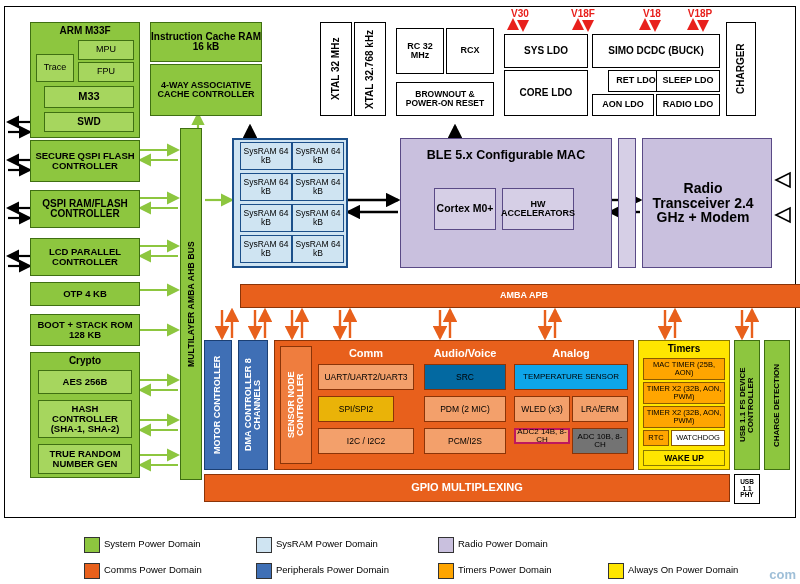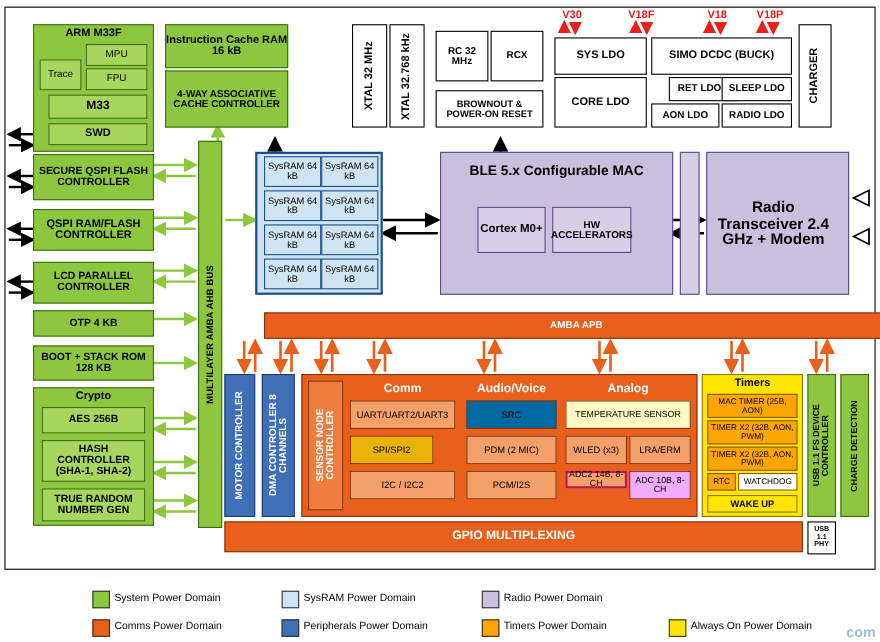--- a/index.html
+++ b/index.html
@@ -208,25 +208,25 @@
   <div class="bx yellow2" style="left:318px;top:364px;width:96px;height:26px;font-size:8.5px;background:#f3a06b;border:1px solid #8a3408;color:#000;">UART/UART2/UART3</div>
   <div class="bx" style="left:318px;top:396px;width:76px;height:26px;font-size:8.5px;background:#eab308;border:1px solid #8a3408;color:#000;">SPI/SPI2</div>
   <div class="bx" style="left:318px;top:428px;width:96px;height:26px;font-size:8.5px;background:#f3a06b;border:1px solid #8a3408;color:#000;">I2C / I2C2</div>
 
   <div class="lbl b" style="left:424px;top:346px;width:82px;height:16px;font-size:11px;color:#fff;">Audio/Voice</div>
   <div class="bx" style="left:424px;top:364px;width:82px;height:26px;font-size:8.5px;background:#0369a1;border:1px solid #8a3408;color:#000;">SRC</div>
   <div class="bx" style="left:424px;top:396px;width:82px;height:26px;font-size:8.5px;background:#f3a06b;border:1px solid #8a3408;color:#000;">PDM (2 MIC)</div>
   <div class="bx" style="left:424px;top:428px;width:82px;height:26px;font-size:8.5px;background:#f3a06b;border:1px solid #8a3408;color:#000;">PCM/I2S</div>
 
   <div class="lbl b" style="left:514px;top:346px;width:114px;height:16px;font-size:11px;color:#fff;">Analog</div>
-  <div class="bx" style="left:514px;top:364px;width:114px;height:26px;font-size:8px;background:#fef9c3;border:1px solid #8a3408;color:#000;">TEMPERATURE SENSOR</div>
+  <div class="bx" style="left:514px;top:364px;width:114px;height:26px;font-size:8px;background:#0ea5e9;border:1px solid #8a3408;color:#000;">TEMPERATURE SENSOR</div>
   <div class="bx" style="left:514px;top:396px;width:56px;height:26px;font-size:8.5px;background:#f3a06b;border:1px solid #8a3408;color:#000;">WLED (x3)</div>
   <div class="bx" style="left:572px;top:396px;width:56px;height:26px;font-size:8.5px;background:#f3a06b;border:1px solid #8a3408;color:#000;">LRA/ERM</div>
   <div class="bx" style="left:514px;top:428px;width:56px;height:16px;font-size:8px;background:#f3a06b;border:2px solid #be185d;color:#000;">ADC2 14B, 8-CH</div>
-  <div class="bx" style="left:572px;top:428px;width:56px;height:26px;font-size:8px;background:#f0abfc;border:1px solid #8a3408;color:#000;">ADC 10B, 8-CH</div>
+  <div class="bx" style="left:572px;top:428px;width:56px;height:26px;font-size:8px;background:#737373;border:1px solid #8a3408;color:#000;">ADC 10B, 8-CH</div>
 
   <div class="bx yellow" style="left:638px;top:340px;width:92px;height:130px;"></div>
   <div class="lbl b" style="left:640px;top:342px;width:88px;height:14px;font-size:10px;">Timers</div>
   <div class="bx" style="left:643px;top:358px;width:82px;height:22px;font-size:7.5px;background:#ffa500;border:1px solid #8a5a00;color:#000;">MAC TIMER (25B, AON)</div>
   <div class="bx" style="left:643px;top:382px;width:82px;height:22px;font-size:7.5px;background:#ffa500;border:1px solid #8a5a00;color:#000;">TIMER X2 (32B, AON, PWM)</div>
   <div class="bx" style="left:643px;top:406px;width:82px;height:22px;font-size:7.5px;background:#ffa500;border:1px solid #8a5a00;color:#000;">TIMER X2 (32B, AON, PWM)</div>
   <div class="bx" style="left:643px;top:430px;width:26px;height:16px;font-size:7.5px;background:#ffa500;border:1px solid #8a5a00;color:#000;">RTC</div>
   <div class="bx" style="left:671px;top:430px;width:54px;height:16px;font-size:7.5px;background:#ffffff;border:1px solid #8a5a00;color:#000;">WATCHDOG</div>
   <div class="bx" style="left:643px;top:450px;width:82px;height:16px;font-size:8.5px;background:#ffe600;border:1px solid #8a7a00;color:#000;font-weight:bold;">WAKE UP</div>
 

